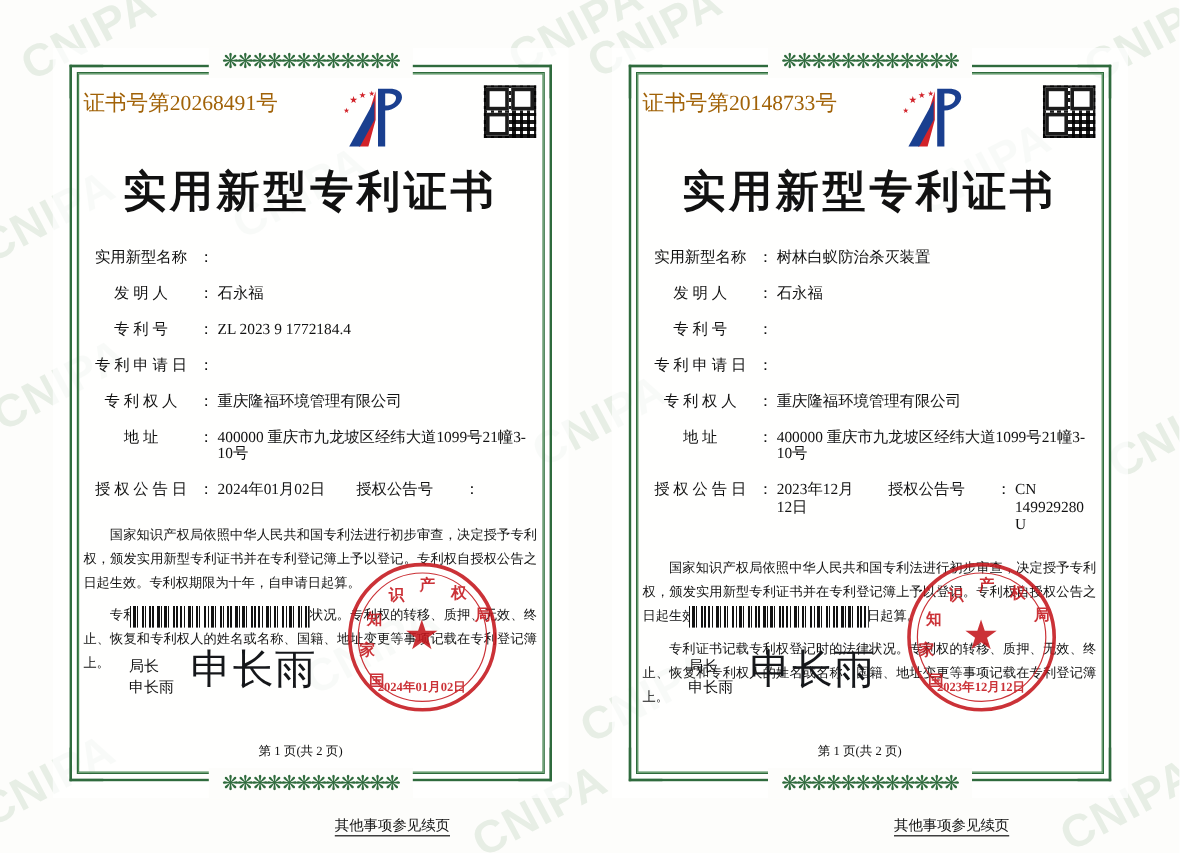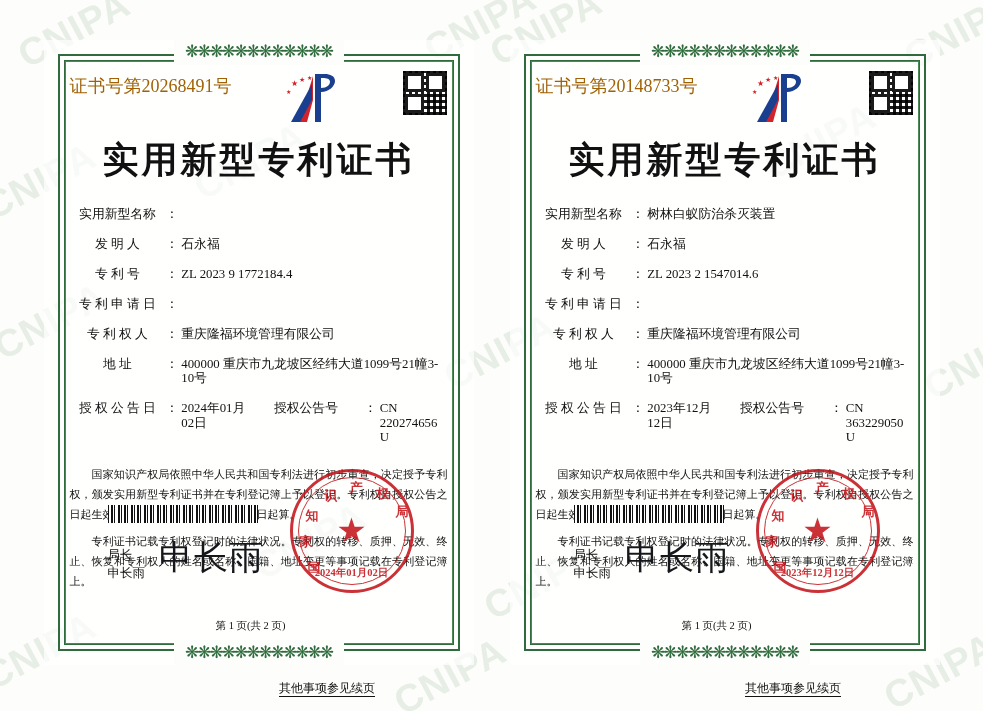--- a/index.html
+++ b/index.html
@@ -407,21 +407,20 @@
             <div class="val">400000 重庆市九龙坡区经纬大道1099号21幢3-10号</div>
           </div>
           <div class="field">
             <div class="lbl">
                 <span>授 权 公 告 日</span>
               </div>
             <div class="sep">：</div>
             <div>2024年01月02日</div>
             <div class="lbl2">授权公告号</div>
             <div class="sep">：</div>
-            <div>CN 220274656 U</div>
           </div>
         </div>
 
         <div class="body-text">
           <p>国家知识产权局依照中华人民共和国专利法进行初步审查，决定授予专利权，颁发实用新型专利证书并在专利登记簿上予以登记。专利权自授权公告之日起生效。专利权期限为十年，自申请日起算。</p>
           <p>专利证书记载专利权登记时的法律状况。专利权的转移、质押、无效、终止、恢复和专利权人的姓名或名称、国籍、地址变更等事项记载在专利登记簿上。</p>
         </div>
 
         <div class="barcode"></div>
 
@@ -500,21 +499,20 @@
                 <span>发  明  人</span>
               </div>
             <div class="sep">：</div>
             <div class="val">石永福</div>
           </div>
           <div class="field">
             <div class="lbl">
                 <span>专  利  号</span>
               </div>
             <div class="sep">：</div>
-            <div class="val">ZL 2023 2 1547014.6</div>
           </div>
           <div class="field">
             <div class="lbl">
                 <span>专 利 申 请 日</span>
               </div>
             <div class="sep">：</div>
           </div>
           <div class="field">
             <div class="lbl">
                 <span>专 利 权 人</span>
@@ -530,21 +528,21 @@
             <div class="val">400000 重庆市九龙坡区经纬大道1099号21幢3-10号</div>
           </div>
           <div class="field">
             <div class="lbl">
                 <span>授 权 公 告 日</span>
               </div>
             <div class="sep">：</div>
             <div>2023年12月12日</div>
             <div class="lbl2">授权公告号</div>
             <div class="sep">：</div>
-            <div>CN 363229050 U</div>
+            <div>CN 149929280 U</div>
           </div>
         </div>
 
         <div class="body-text">
           <p>国家知识产权局依照中华人民共和国专利法进行初步审查，决定授予专利权，颁发实用新型专利证书并在专利登记簿上予以登记。专利权自授权公告之日起生效。专利权期限为十年，自申请日起算。</p>
           <p>专利证书记载专利权登记时的法律状况。专利权的转移、质押、无效、终止、恢复和专利权人的姓名或名称、国籍、地址变更等事项记载在专利登记簿上。</p>
         </div>
 
         <div class="barcode"></div>
 

